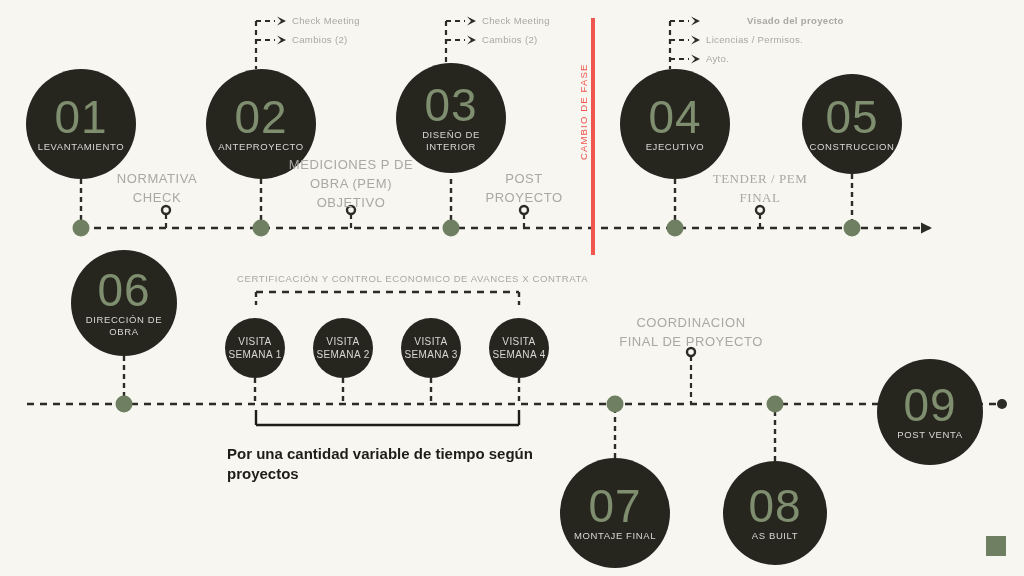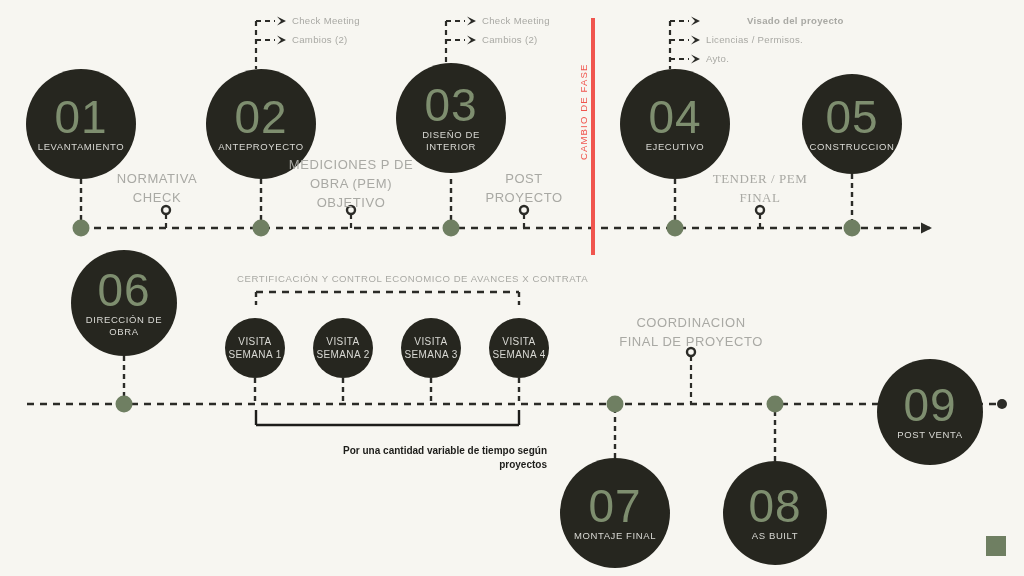--- a/index.html
+++ b/index.html
@@ -89,23 +89,23 @@
     letter-spacing:1.1px;
     white-space:nowrap;
     transform-origin:left top;
     transform:rotate(-90deg);
   }
 
   
   .bcap{
     position:absolute;
     color:#1d1d1a;
-    font-size:10px;
+    font-size:15px;
     font-weight:700;
-    text-align:right;
+    text-align:left;
     line-height:1.35;
     white-space:pre-line;
   }
 
   
   .certhead{
     position:absolute;
     color:#a9a9a4;
     font-size:9.6px;
     letter-spacing:0.55px;

